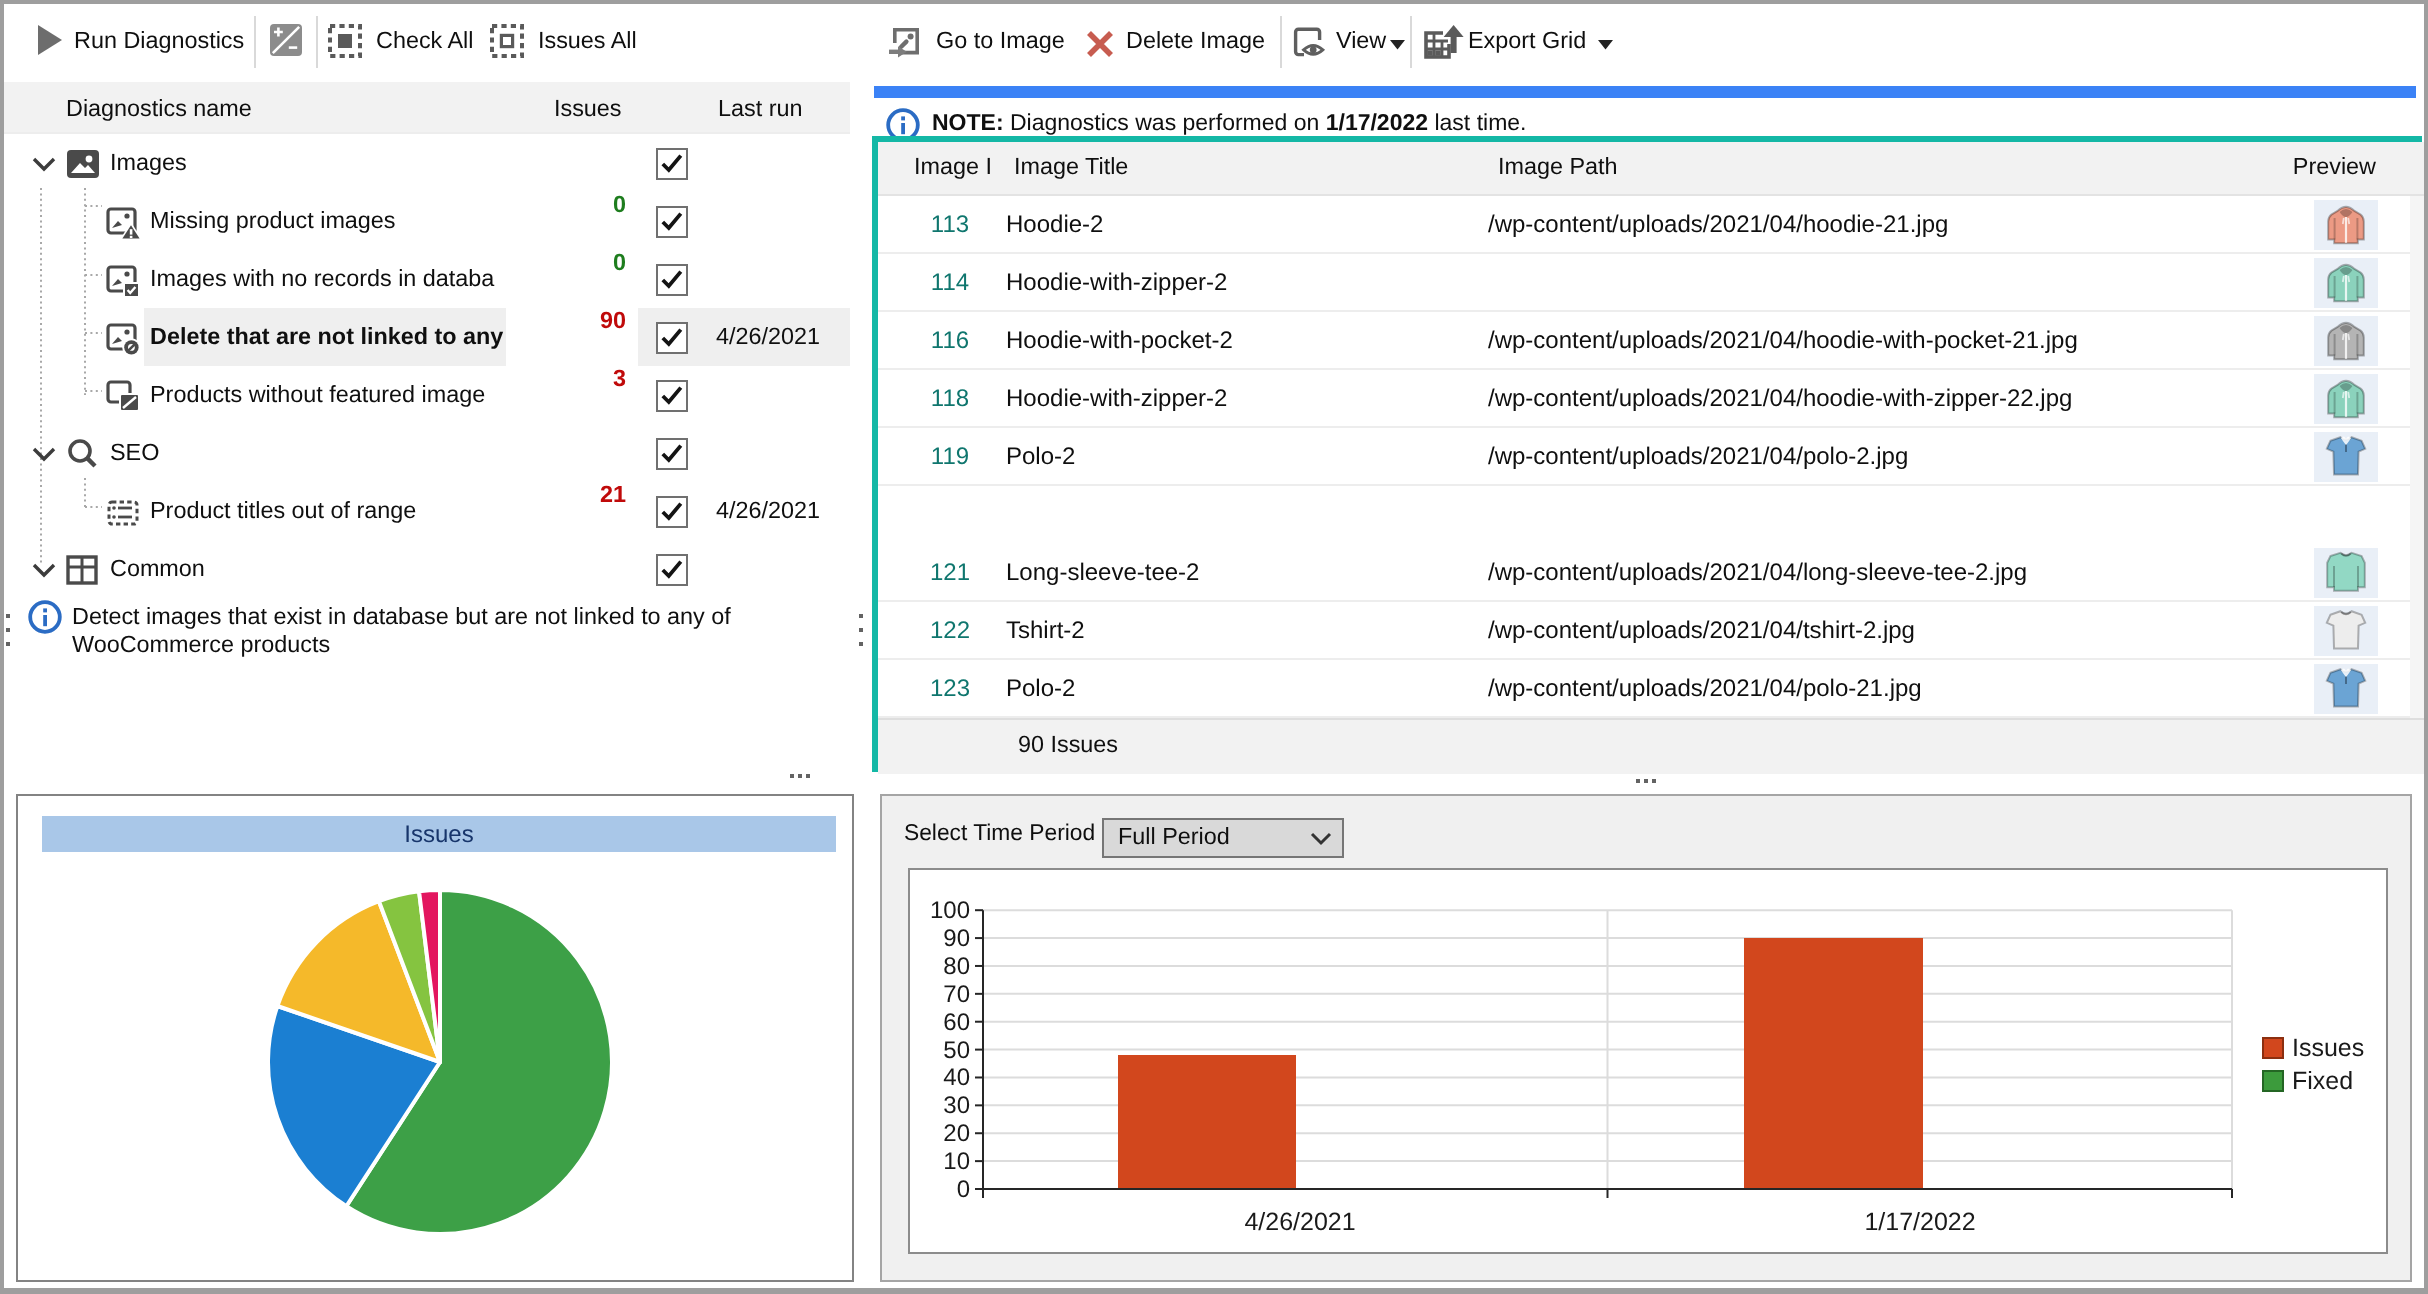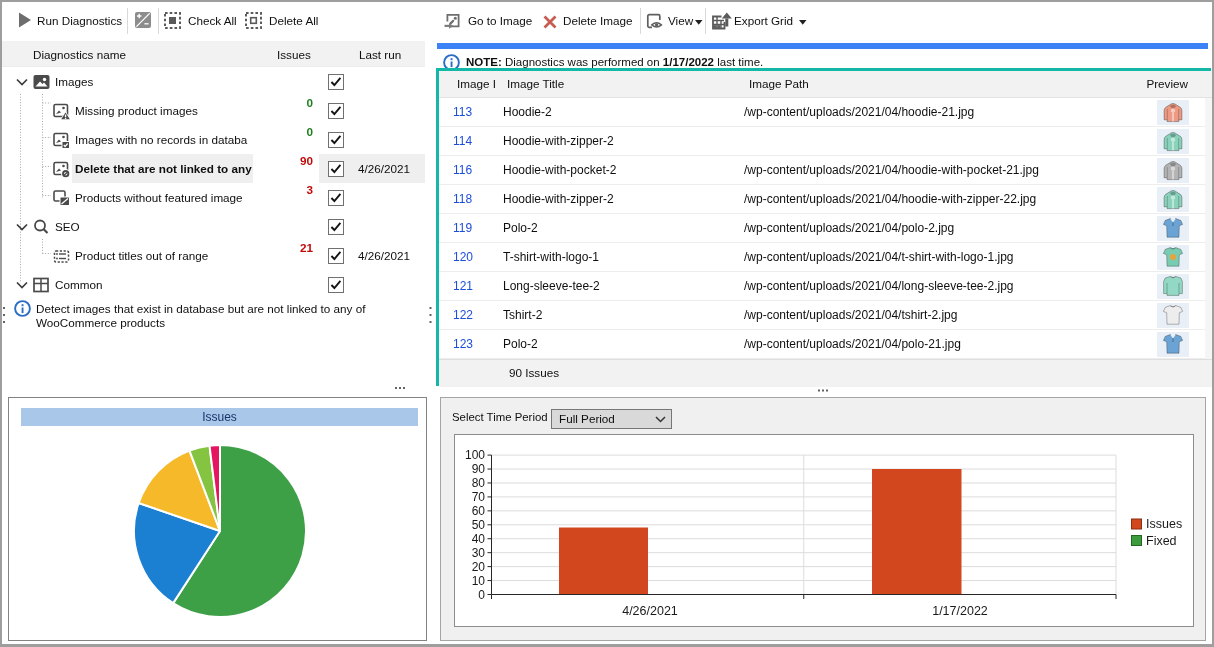--- a/index.html
+++ b/index.html
@@ -7,21 +7,21 @@
   font-family:"Liberation Sans", sans-serif; }
 #win { position:absolute; left:0; top:0; width:1214px; height:647px;
   background:#fff; border:2px solid #9e9e9e; border-bottom:3px solid #9e9e9e; }
 .abs { position:absolute; }
 .txt { position:absolute; white-space:nowrap; color:#0f0f0f; font-size:11.7px; line-height:1; }
 .b { font-weight:bold; }
 svg { position:absolute; overflow:visible; }
 .t { font-size:11.7px; }
 .num { left:270px; width:41px; text-align:right; font-size:11.7px; }
 .trow { position:absolute; left:0; width:766px; height:29px; border-bottom:1px solid #ededed; background:#fff; }
-.tid { position:absolute; left:14px; width:44px; top:7px; text-align:left; font-size:12px; color:#1d4ed8; white-space:nowrap; }
+.tid { position:absolute; left:14px; width:44px; top:7px; text-align:center; font-size:12px; color:#0f766e; white-space:nowrap; }
 .ttl { position:absolute; left:64px; top:7px; font-size:12px; color:#0f0f0f; white-space:nowrap; }
 .tpath { position:absolute; left:305px; top:7px; font-size:12px; color:#0f0f0f; white-space:nowrap; }
 .prev { position:absolute; left:718px; top:2px; width:32px; height:25px; background:#e9eff7; }
 .prev svg { left:4px; top:0px; }
 </style>
 </head>
 <body>
 <div id="win">
 
 <div class="abs" id="toolbar" style="left:0;top:0;width:1210px;height:39px;background:#fff;">
@@ -43,21 +43,21 @@
   <svg style="left:162px;top:10px;" width="17" height="17">
     <rect x="1" y="1" width="15" height="15" fill="none" stroke="#5a5a5a" stroke-width="2" stroke-dasharray="2.6,2.1"></rect>
     <rect x="5" y="5" width="7" height="7" fill="#5a5a5a"></rect>
   </svg>
   <div class="txt" style="left:186px;top:13px;">Check All</div>
 
   <svg style="left:243px;top:10px;" width="17" height="17">
     <rect x="1" y="1" width="15" height="15" fill="none" stroke="#5a5a5a" stroke-width="2" stroke-dasharray="2.6,2.1"></rect>
     <rect x="5.7" y="5.7" width="5.6" height="5.6" fill="none" stroke="#5a5a5a" stroke-width="1.6"></rect>
   </svg>
-  <div class="txt" style="left:267px;top:13px;">Delete All</div>
+  <div class="txt" style="left:267px;top:13px;">Issues All</div>
 
   <svg style="left:442px;top:11px;" width="18" height="17">
     <path d="M6 13.3 H14.6 V1.9 H3.4 V8.5" fill="none" stroke="#6e6e6e" stroke-width="1.8"></path>
     <circle cx="11.3" cy="5.2" r="1.5" fill="#6e6e6e"></circle>
     <path d="M6.6 10.4 L9.2 7.8" stroke="#6e6e6e" stroke-width="2.2" stroke-linecap="round"></path>
     <path d="M0.5 12.9 H5.4" stroke="#7d7d7d" stroke-width="2.2"></path>
     <polygon points="5,10.1 9.4,12.9 5,15.7" fill="#7d7d7d"></polygon>
   </svg>
   <div class="txt" style="left:466px;top:13px;">Go to Image</div>
 
@@ -319,31 +319,20 @@
           </svg>
         </div>
       </div>
   <div class="trow" style="top:143px;">
         <div class="tid">119</div>
         <div class="ttl">Polo-2</div>
         <div class="tpath">/wp-content/uploads/2021/04/polo-2.jpg</div>
         <div class="prev">
           <svg width="24" height="24" style="color:#6ba4d4;">
             <use href="#polo"></use>
-          </svg>
-        </div>
-      </div>
-  <div class="trow" style="top:172px;">
-        <div class="tid">120</div>
-        <div class="ttl">T-shirt-with-logo-1</div>
-        <div class="tpath">/wp-content/uploads/2021/04/t-shirt-with-logo-1.jpg</div>
-        <div class="prev">
-          <svg width="24" height="24" style="color:#79cbb2;">
-            <use href="#tshirt"></use>
-            <circle cx="12" cy="12" r="3" fill="#e8a33d"></circle>
           </svg>
         </div>
       </div>
   <div class="trow" style="top:201px;">
         <div class="tid">121</div>
         <div class="ttl">Long-sleeve-tee-2</div>
         <div class="tpath">/wp-content/uploads/2021/04/long-sleeve-tee-2.jpg</div>
         <div class="prev">
           <svg width="24" height="24" style="color:#92d8c4;">
             <use href="#lsleeve"></use>

